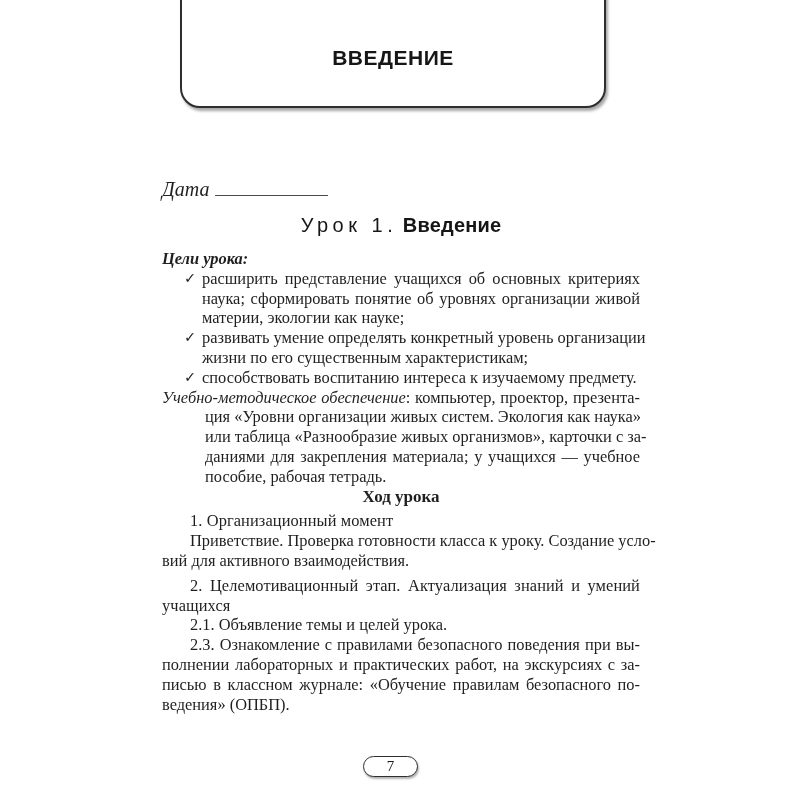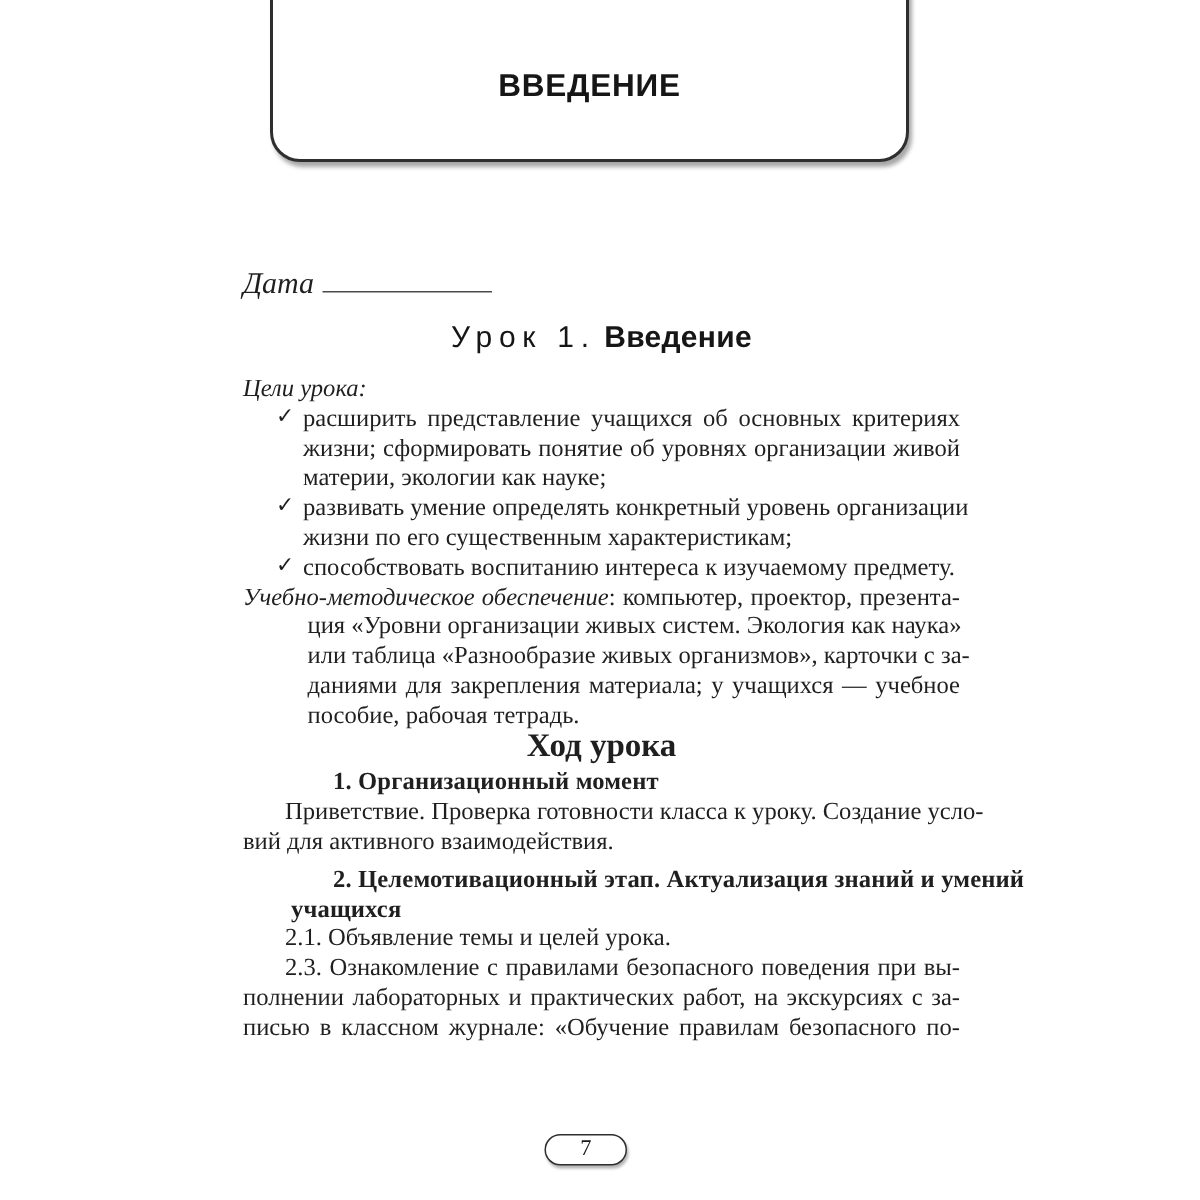--- a/index.html
+++ b/index.html
@@ -72,44 +72,44 @@
     line-height: 19.8px;
   }
   .block { position: relative; }
   .line {
     text-align: justify;
     text-align-last: justify;
     white-space: nowrap;
   }
   .line.last { text-align-last: left; }
 
-  .intro-italic { font-style: italic; }
+  .intro-italic { font-style: italic; font-weight: bold; }
 
   .bullet { display: flex; }
   .check {
     flex: 0 0 18px;
     margin-left: 22px;
     font-family: "DejaVu Sans", sans-serif;
     font-size: 14.5px;
     color: #1f1f1f;
   }
   .bullet-body { flex: 1 1 auto; min-width: 0; }
 
   .hang { padding-left: 43px; }
   .hang .line.first { text-indent: -43px; }
   .lead { font-style: italic; font-family: Liberation Serif, serif; }
 
   .center-bold {
     text-align: center;
     font-weight: bold;
-    font-size: 22px;
+    font-size: 17px;
     margin: 0 0 5px 0;
   }
   .para .line.first, .para-bold .line.first { text-indent: 28px; }
-  .para-bold { font-weight: bold; margin-top: 5px; margin-left: 32px; }
+  .para-bold { font-weight: normal; margin-top: 5px; }
   .para-bold .line { letter-spacing: 0.1px; }
 
   
   .page-pill {
     position: absolute;
     left: 363px; top: 756px;
     width: 55px; height: 21px;
     border: 1.7px solid #2e2e2e;
     border-radius: 11px;
     box-sizing: border-box;
@@ -138,21 +138,21 @@
     <span class="lesson-num">Урок 1.</span>
     <span class="lesson-name">Введение</span>
   </div>
 
   <div id="content">
       <div class="block intro-italic">Цели урока:</div>
       <div class="block bullet">
         <span class="check">✓</span>
         <div class="bullet-body">
           <div class="line first">расширить представление учащихся об основных критериях</div>
-          <div class="line">жизни; сформировать понятие об уровнях организации живой</div>
+          <div class="line">наука; сформировать понятие об уровнях организации живой</div>
           <div class="line last">материи, экологии как науке;</div>
         </div>
       </div>
       <div class="block bullet">
         <span class="check">✓</span>
         <div class="bullet-body">
           <div class="line first">развивать умение определять конкретный уровень организации</div>
           <div class="line last">жизни по его существенным характеристикам;</div>
         </div>
       </div>
@@ -181,20 +181,21 @@
         <div class="line first">2. Целемотивационный этап. Актуализация знаний и умений</div>
         <div class="line last">учащихся</div>
       </div>
       <div class="block para">
         <div class="line first last">2.1. Объявление темы и целей урока.</div>
       </div>
       <div class="block para">
         <div class="line first">2.3. Ознакомление с правилами безопасного поведения при вы-</div>
         <div class="line">полнении лабораторных и практических работ, на экскурсиях с за-</div>
         <div class="line">писью в классном журнале: «Обучение правилам безопасного по-</div>
+        <div class="line last">ведения» (ОПБП).</div>
       </div>
     </div>
 
   <div class="page-pill">
     <span>7</span>
   </div>
 
 </div>
 
 </body></html>

